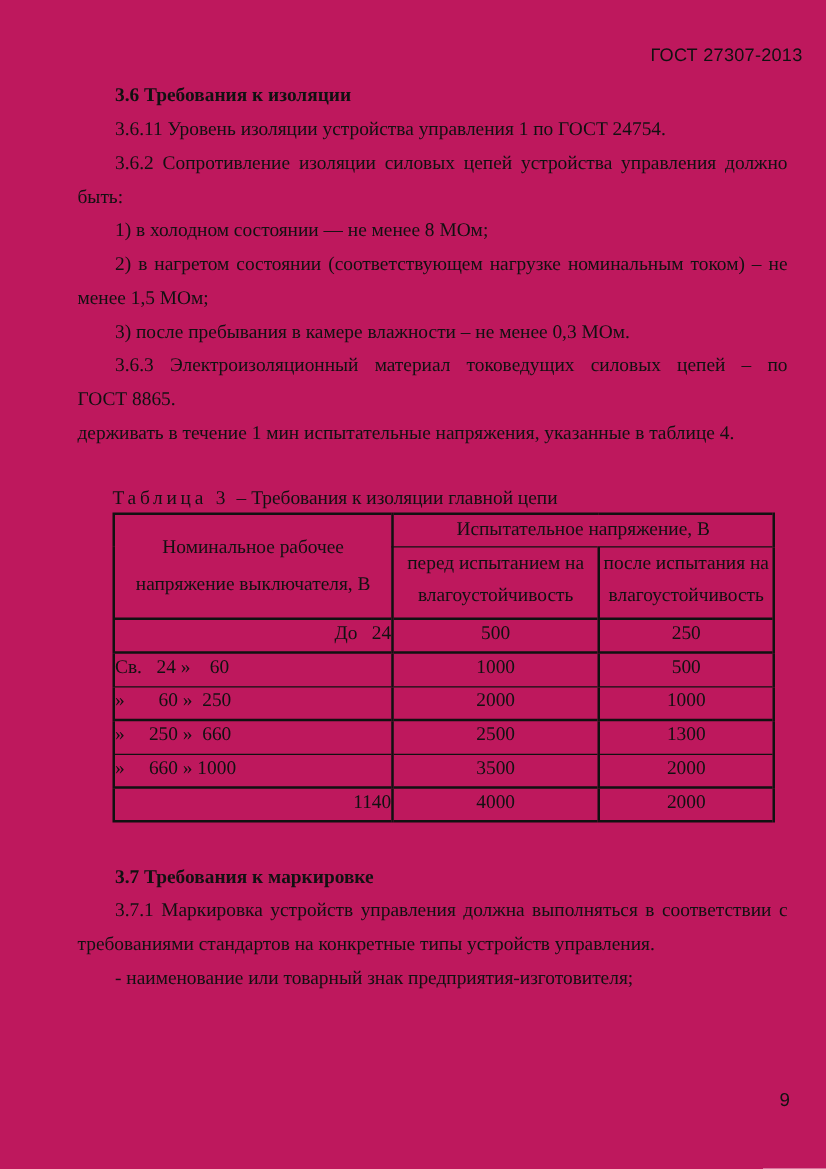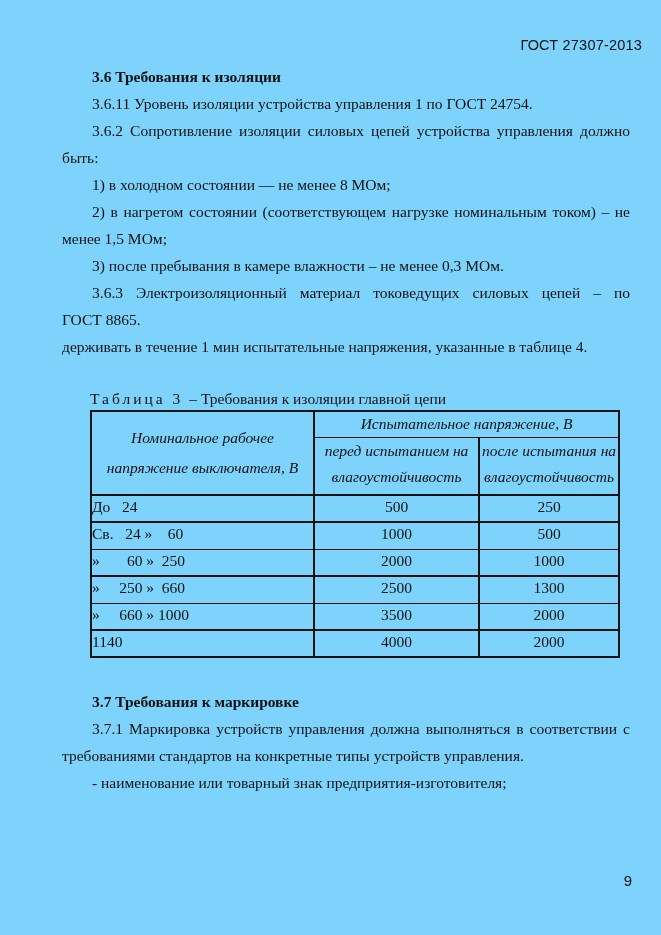--- a/index.html
+++ b/index.html
@@ -4,21 +4,21 @@
 <style>
   html, body {
     margin: 0;
     padding: 0;
     background: #ffffff;
   }
   .page {
     position: relative;
     width: 661px;
     height: 935px;
-    background: #7dd3fc;
+    background: #be185d;
     font-family: "Liberation Serif", serif;
     font-size: 15.5px;
     color: #111111;
     overflow: hidden;
   }
   .doc-code {
     position: absolute;
     top: 37px;
     right: 19px;
     font-family: "Liberation Sans", sans-serif;
@@ -60,21 +60,21 @@
   }
   table.t4 th, table.t4 td {
     border-left: 2px solid #111111;
     border-right: 2px solid #111111;
     padding: 0;
     font-weight: normal;
     font-size: 15.5px;
   }
   thead tr.hr1 { height: 26px; }
   thead tr.hr2 { height: 58px; }
-  thead { border-bottom: 2px solid #111111; font-style: italic; }
+  thead { border-bottom: 2px solid #111111; }
   th.span-h {
     border-bottom: 1px solid #111111;
     text-align: center;
     vertical-align: top;
     padding-top: 1px;
     line-height: 24px;
   }
   th.col1-h {
     text-align: center;
     vertical-align: middle;
@@ -92,21 +92,21 @@
   tbody tr.bb1 { border-bottom: 1px solid #111111; }
   table.t4 td {
     vertical-align: top;
     padding-top: 2px;
   }
   td.range {
     text-align: left;
     padding-left: 27px;
     white-space: pre;
   }
-  td.range.c { text-align: left; padding-left: 0; margin-left: 15px; }
+  td.range.c { text-align: right; padding-left: 0; margin-left: 15px; }
   td.val { text-align: center; }
   .sec37 { margin-top: 30px; }
 </style>
 </head>
 <body>
 
 <div class="page">
 
   <div class="doc-code">ГОСТ 27307-2013</div>
 

